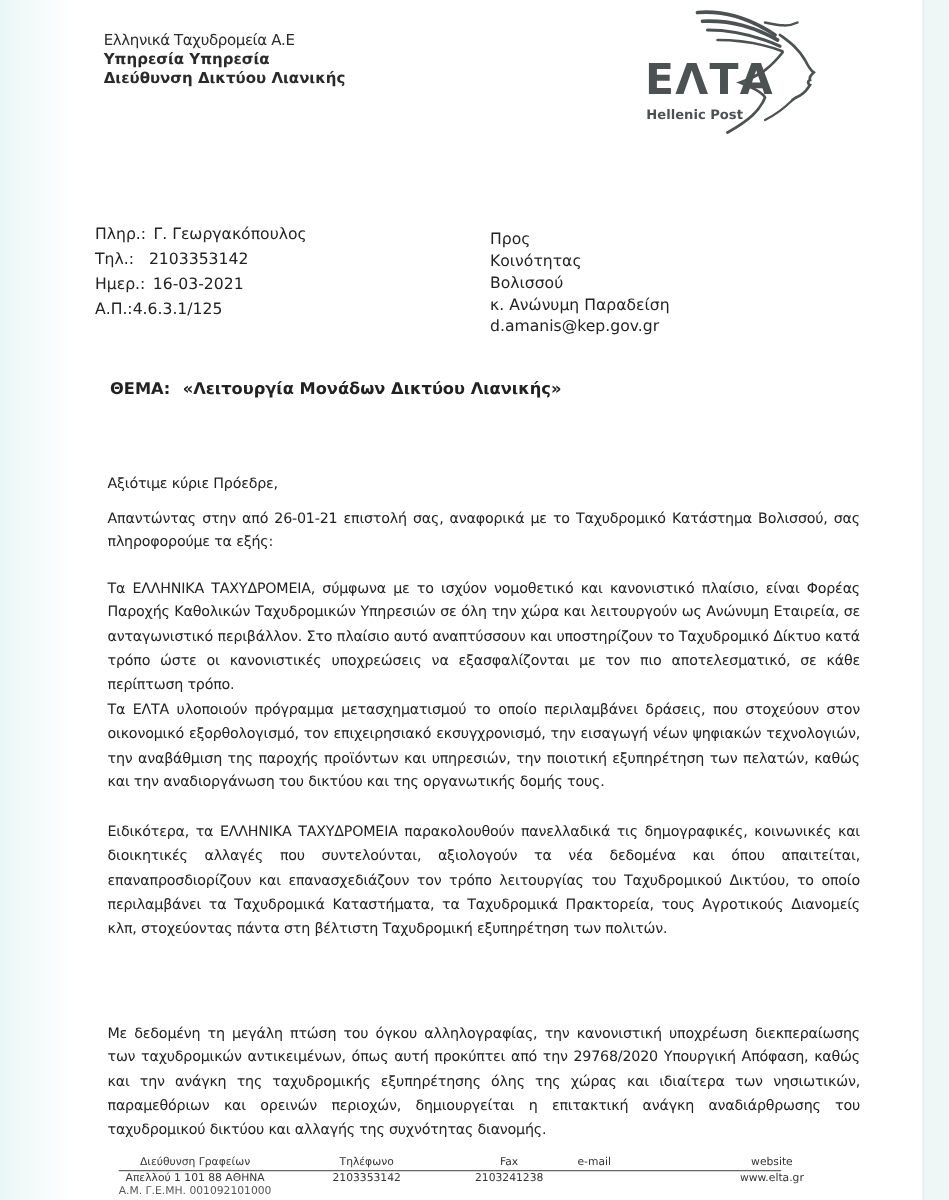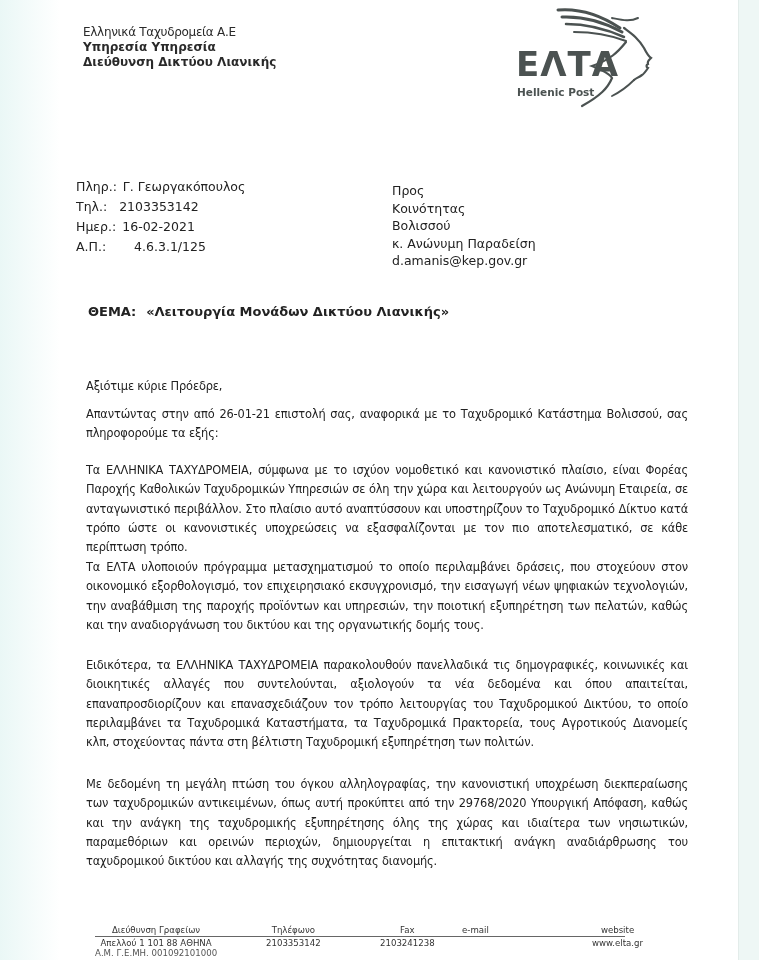--- a/index.html
+++ b/index.html
@@ -59,21 +59,21 @@
   .body-text {
     position:absolute; left:86px; width:602px;
     font-family:"DejaVu Sans", sans-serif; font-size:11.4px; line-height:19.3px;
     color:#222; text-align:justify; letter-spacing:-0.15px;
   }
   .salutation { top:377px; }
   .p1 { top:405px; }
   .p2 { top:461px; }
   .p3 { top:558px; }
   .p4 { top:656px; }
-  .p5 { top:775px; }
+  .p5 { top:817px; }
   .footer-rule {
     position:absolute; left:95px; top:936px; width:530px; height:1px; background:#666;
   }
   .fcol { position:absolute; top:925px; font-family:"DejaVu Sans", sans-serif; font-size:8.6px; line-height:10.5px; color:#333;text-align:center; }
   .fcol .h { margin-bottom:2px; }
   .fc1 { left:95px; }
   .fc2 { left:266px; }
   .fc3 { left:380px; }
   .fc4 { left:462px; }
   .fc5 { left:565px;margin-left:27px; }
@@ -112,24 +112,24 @@
   <div class="row">
       <span class="lbl">Πληρ.:</span>
       <span>Γ. Γεωργακόπουλος</span>
     </div>
   <div class="row">
       <span class="lbl" style="margin-right:12px">Τηλ.:</span>
       <span>2103353142</span>
     </div>
   <div class="row">
       <span class="lbl">Ημερ.:</span>
-      <span>16-02-2021</span>
+      <span>16-03-2021</span>
     </div>
   <div class="row">
-      <span class="lbl" style="margin-right:28px">Α.Π.:</span>
+      <span class="lbl" style="margin-right:0">Α.Π.:</span>
       <span>4.6.3.1/125</span>
     </div>
 </div>
 
 <div class="recipient">
   <div>Προς</div>
   <div>Κοινότητας</div>
   <div>Βολισσού</div>
   <div>κ. Ανώνυμη Παραδείση</div>
   <div>d.amanis@kep.gov.gr</div>

